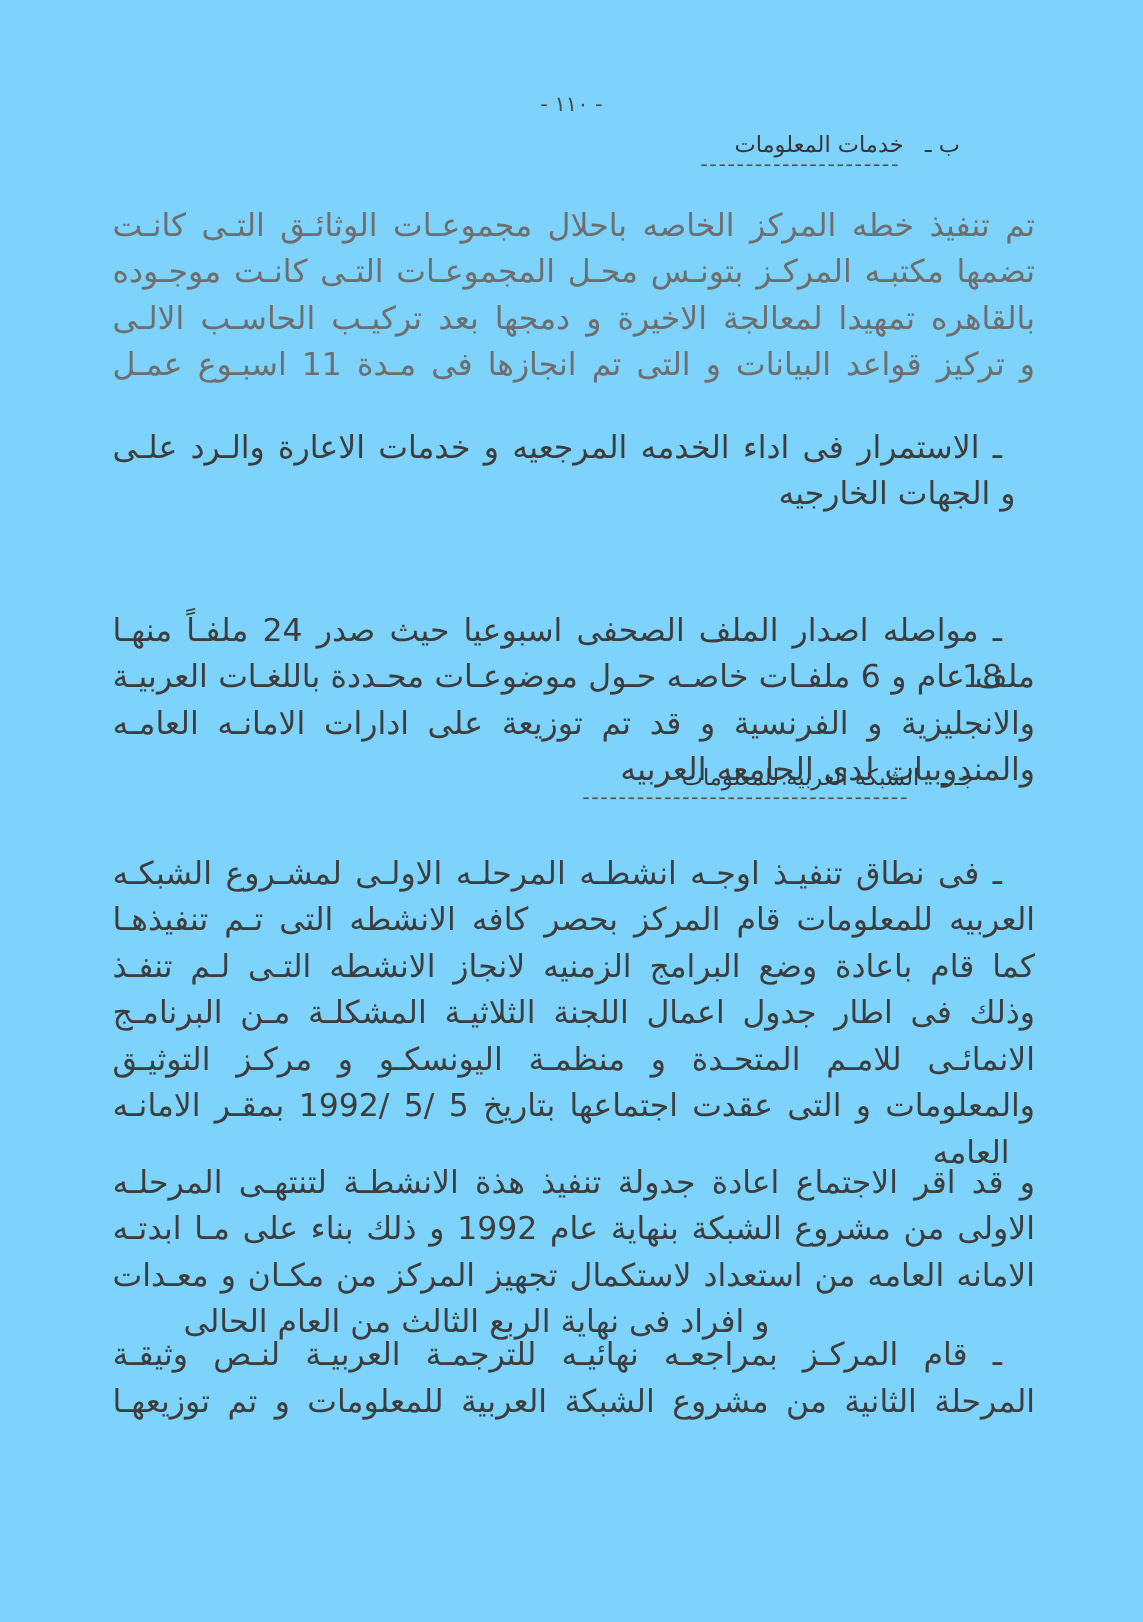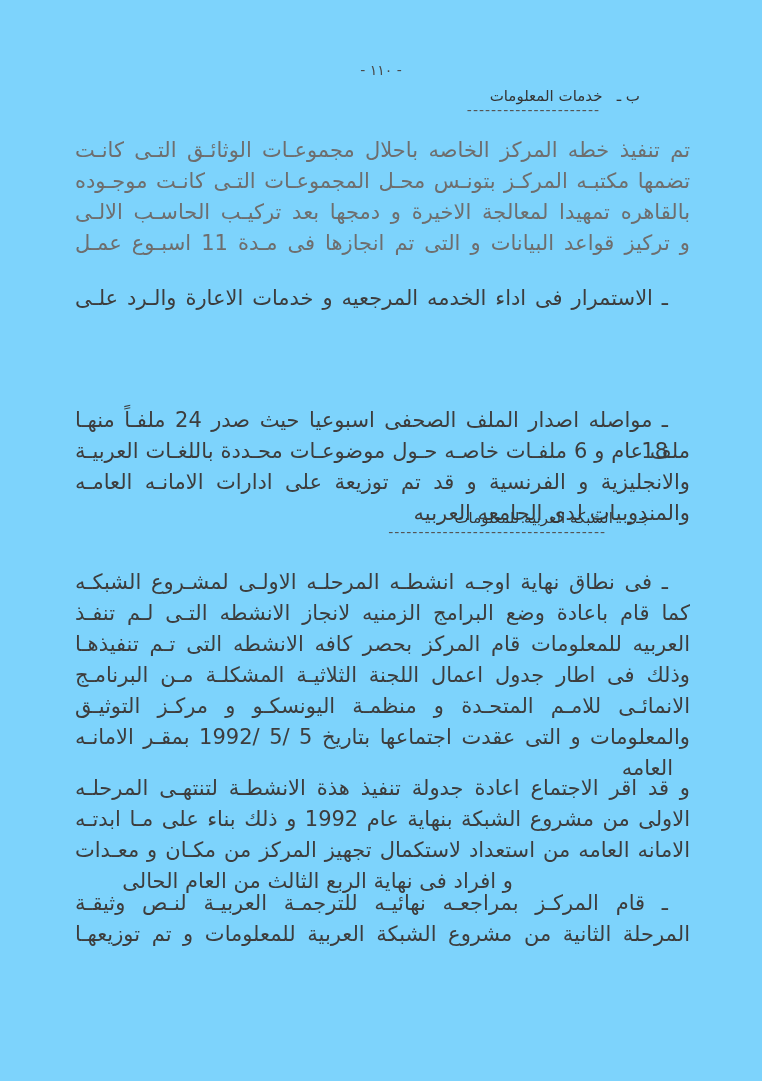--- a/index.html
+++ b/index.html
@@ -88,38 +88,39 @@
 
   <div class="para p1">
     <div class="ln j">تم تنفيذ خطه المركز الخاصه باحلال مجموعـات الوثائـق التـى كانـت</div>
     <div class="ln j">تضمها مكتبـه المركـز بتونـس محـل المجموعـات التـى كانـت موجـوده</div>
     <div class="ln j">بالقاهره تمهيدا لمعالجة الاخيرة و دمجها بعد تركيـب الحاسـب الالـى</div>
     <div class="ln j">و تركيز قواعد البيانات و التى تم انجازها فى مـدة 11 اسبـوع عمـل</div>
   </div>
 
   <div class="para p2">
     <div class="ln j ind">ـ الاستمرار فى اداء الخدمه المرجعيه و خدمات الاعارة والـرد علـى</div>
+    <div class="ln r pad-sm">و الجهات الخارجيه</div>
   </div>
 
   <div class="para p3">
     <div class="ln j ind">ـ مواصله اصدار الملف الصحفى اسبوعيا حيث صدر 24 ملفـاً منهـا 18</div>
     <div class="ln j">ملف عام و 6 ملفـات خاصـه حـول موضوعـات محـددة باللغـات العربيـة</div>
     <div class="ln j">والانجليزية و الفرنسية و قد تم توزيعة على ادارات الامانـه العامـه</div>
     <div class="ln r">والمندوبيات لدى الجامعه العربيه</div>
   </div>
 
   <div class="heading heading-c">
     <div class="h-label">جـ ـ   الشبكه العربيه للمعلومات</div>
     <div class="dashes">------------------------------------</div>
   </div>
 
   <div class="para p4">
-    <div class="ln j ind">ـ فى نطاق نهاية اوجـه انشطـه المرحلـه الاولـى لمشـروع الشبكـه</div>
+    <div class="ln j ind">ـ فى نطاق تنفيـذ اوجـه انشطـه المرحلـه الاولـى لمشـروع الشبكـه</div>
+    <div class="ln j">العربيه للمعلومات قام المركز بحصر كافه الانشطه التى تـم تنفيذهـا</div>
     <div class="ln j">كما قام باعادة وضع البرامج الزمنيه لانجاز الانشطه التـى لـم تنفـذ</div>
-    <div class="ln j">العربيه للمعلومات قام المركز بحصر كافه الانشطه التى تـم تنفيذهـا</div>
     <div class="ln j">وذلك فى اطار جدول اعمال اللجنة الثلاثيـة المشكلـة مـن البرنامـج</div>
     <div class="ln j">الانمائـى للامـم المتحـدة و منظمـة اليونسكـو و مركـز التوثيـق</div>
     <div class="ln j">والمعلومات و التى عقدت اجتماعها بتاريخ 5 /5 /1992 بمقـر الامانـه</div>
     <div class="ln r pad-md">العامه</div>
   </div>
 
   <div class="para p5">
     <div class="ln j">و قد اقر الاجتماع اعادة جدولة تنفيذ هذة الانشطـة لتنتهـى المرحلـه</div>
     <div class="ln j">الاولى من مشروع الشبكة بنهاية عام 1992 و ذلك بناء على مـا ابدتـه</div>
     <div class="ln j">الامانه العامه من استعداد لاستكمال تجهيز المركز من مكـان و معـدات</div>

